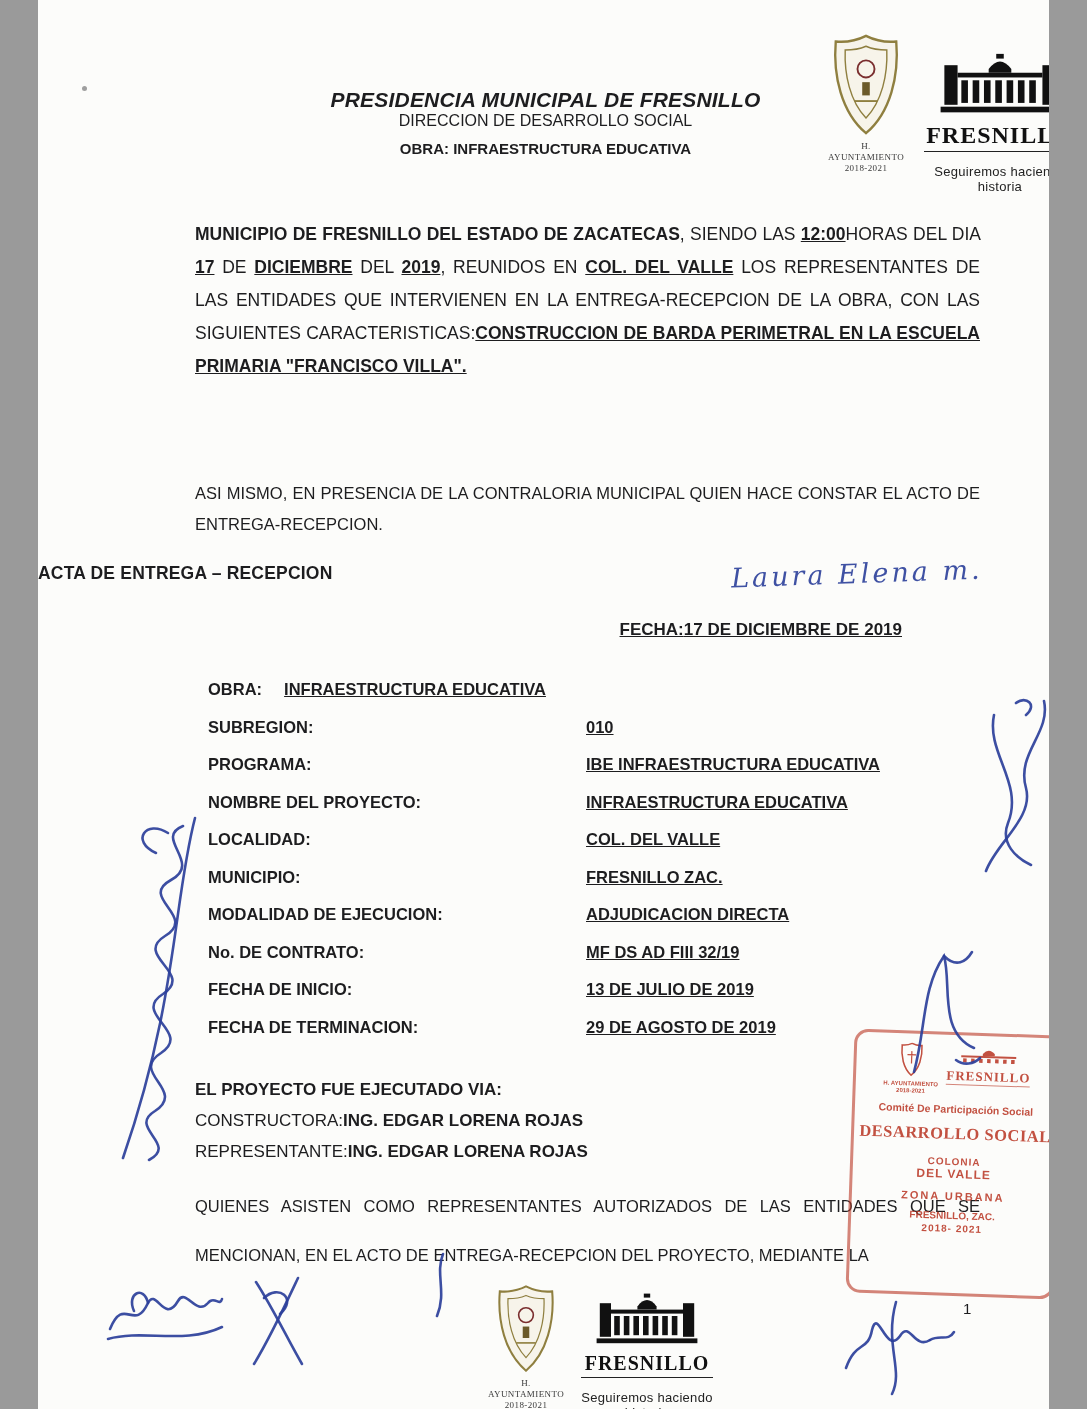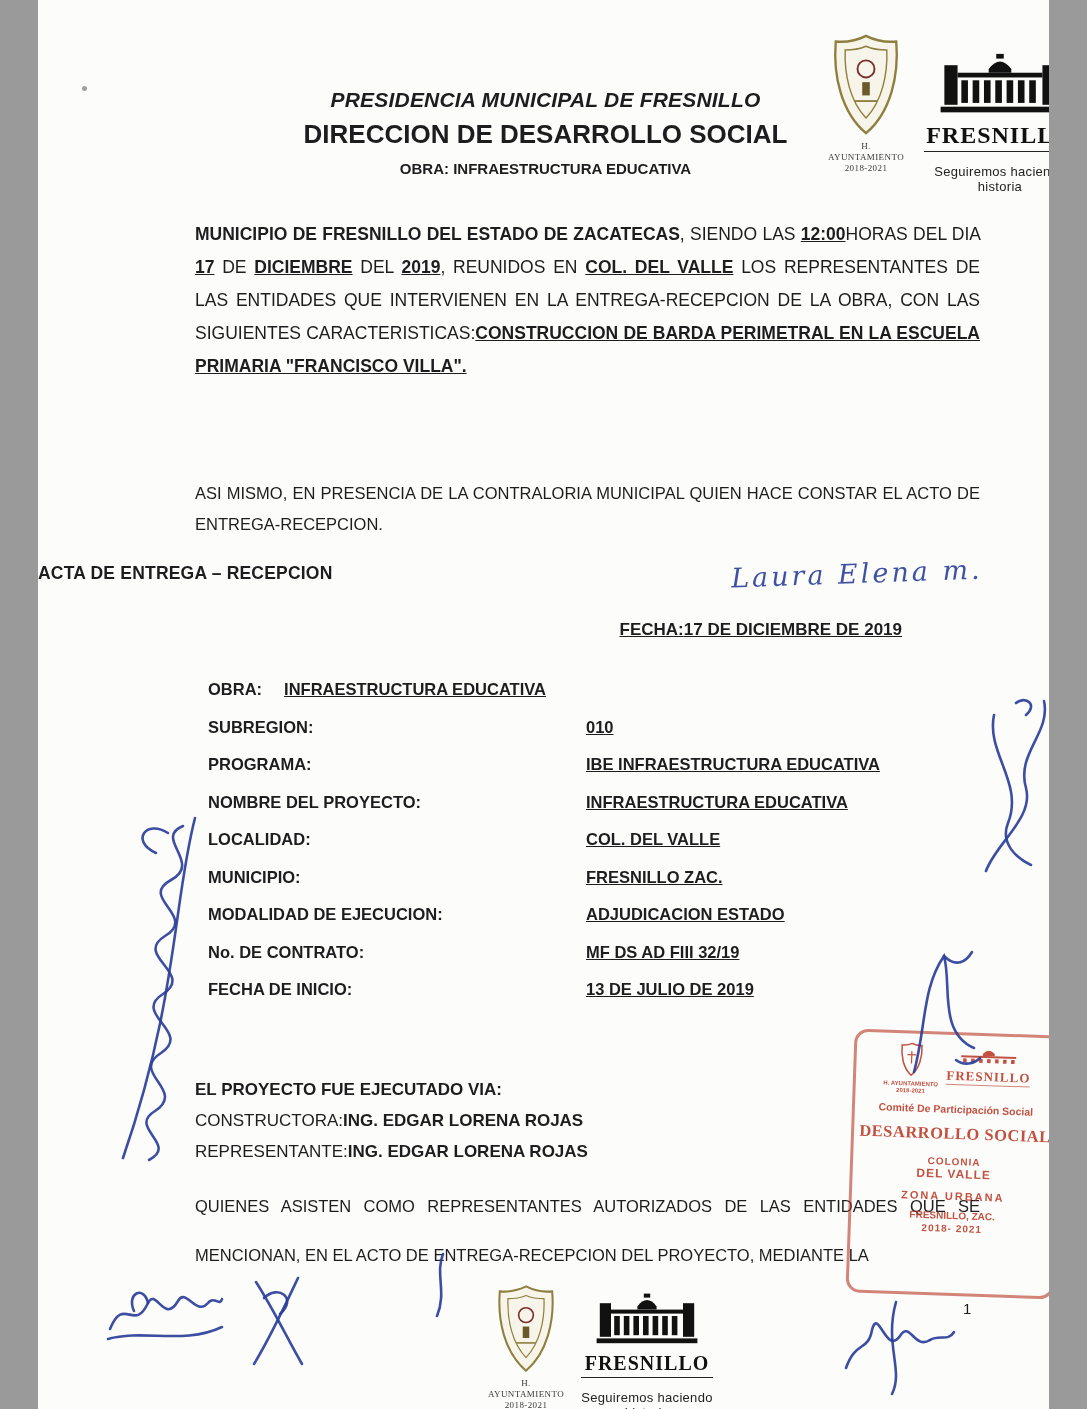--- a/index.html
+++ b/index.html
@@ -9,21 +9,21 @@
     background:#fcfcfa; color:#1d1d1f; overflow:hidden;
     font-family:"Liberation Sans", sans-serif;
   }
   .b  { font-weight:700; }
   .bu { font-weight:700; text-decoration:underline; }
   .r  { font-weight:400; }
 
   
   .header-block { position:absolute; top:88px; left:225px; width:565px; text-align:center; }
   .header-title1 { font-size:21px; font-weight:700; font-style:italic; letter-spacing:.2px; }
-  .header-title2 { font-size:26px; font-weight:700; margin-top:7px; }
+  .header-title2 { font-size:16px; font-weight:400; }
   .header-title3 { font-size:15px; font-weight:700; margin-top:10px; }
 
   .crest-top { position:absolute; left:788px; top:33px; width:80px; text-align:center; }
   .crest-bottom { position:absolute; left:450px; top:1284px; width:76px; text-align:center; }
   .crest-caption { font-family:"Liberation Serif", serif; font-size:9px; line-height:11px; color:#3a3a3a; letter-spacing:.4px; }
 
   .flogo-top { position:absolute; left:886px; top:52px; width:152px; text-align:center; }
   .flogo-bottom { position:absolute; left:543px; top:1292px; width:132px; text-align:center; }
   .flogo-word { font-family:"Liberation Serif", serif; font-weight:700; letter-spacing:1px; color:#111; }
   .flogo-top .flogo-word { font-size:24px; }
@@ -151,29 +151,33 @@
     <div class="field-row">
       <span class="field-label">LOCALIDAD:</span>
       <span class="field-value">COL. DEL VALLE</span>
     </div>
     <div class="field-row">
       <span class="field-label">MUNICIPIO:</span>
       <span class="field-value">FRESNILLO ZAC.</span>
     </div>
     <div class="field-row">
       <span class="field-label">MODALIDAD DE EJECUCION:</span>
-      <span class="field-value">ADJUDICACION ESTADO</span>
+      <span class="field-value">ADJUDICACION DIRECTA</span>
     </div>
     <div class="field-row">
       <span class="field-label">No. DE CONTRATO:</span>
       <span class="field-value">MF DS AD FIII 32/19</span>
     </div>
     <div class="field-row">
       <span class="field-label">FECHA DE INICIO:</span>
       <span class="field-value">13 DE JULIO DE 2019</span>
+    </div>
+    <div class="field-row">
+      <span class="field-label">FECHA DE TERMINACION:</span>
+      <span class="field-value">29 DE AGOSTO DE 2019</span>
     </div>
   </div>
 
   <div class="executor">
     <div class="b">EL PROYECTO FUE EJECUTADO VIA:</div>
     <div><span class="r">CONSTRUCTORA:</span><span class="b">ING. EDGAR LORENA ROJAS</span></div>
     <div><span class="r">REPRESENTANTE:</span><span class="b">ING. EDGAR LORENA ROJAS</span></div>
   </div>
 
   <p class="para para3">QUIENES ASISTEN COMO REPRESENTANTES AUTORIZADOS DE LAS ENTIDADES QUE SE MENCIONAN, EN EL ACTO DE ENTREGA-RECEPCION DEL PROYECTO, MEDIANTE LA</p>

